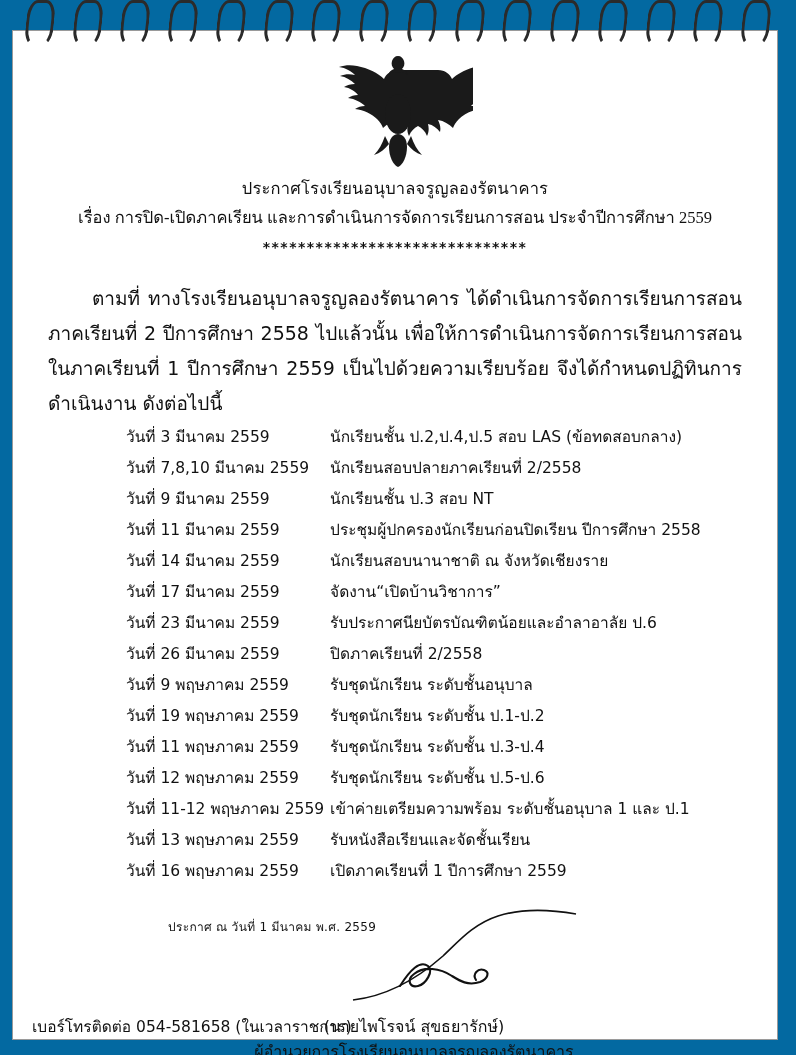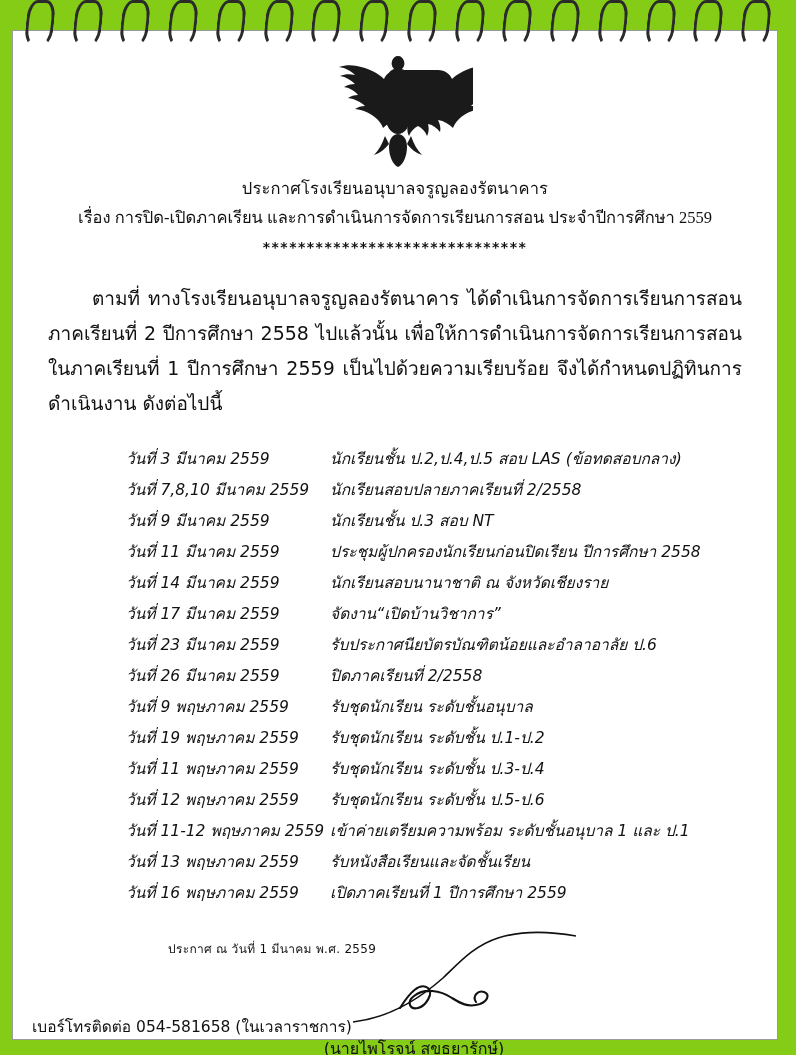--- a/index.html
+++ b/index.html
@@ -15,21 +15,21 @@
     position: relative;
     overflow: hidden;
   }
 
   
   .page {
     position: absolute;
     left: 0; top: 0;
     width: 796px;
     height: 1055px;
-    background: #84cc16;
+    background: #0369a1;
   }
   .paper-border {
     position: absolute;
     left: 12px;
     top: 30px;
     width: 766px;
     height: 1010px;
     border: 1px solid #9a9a9a;
     box-sizing: border-box;
     background: #ffffff;
@@ -105,24 +105,22 @@
   .para {
     margin-top: 26px;
     font-size: 19px;
     line-height: 1.85;
     text-align: justify;
     text-indent: 44px;
   }
 
   
   .schedule {
-    margin-top: 22px;
     width: 100%;
     border-collapse: collapse;
-    font-style: italic;
   }
   .schedule td {
     font-size: 15.5px;
     line-height: 1.55;
     padding: 3.5px 0;
     vertical-align: top;
     white-space: nowrap;
   }
   .schedule td.date {
     width: 268px;

